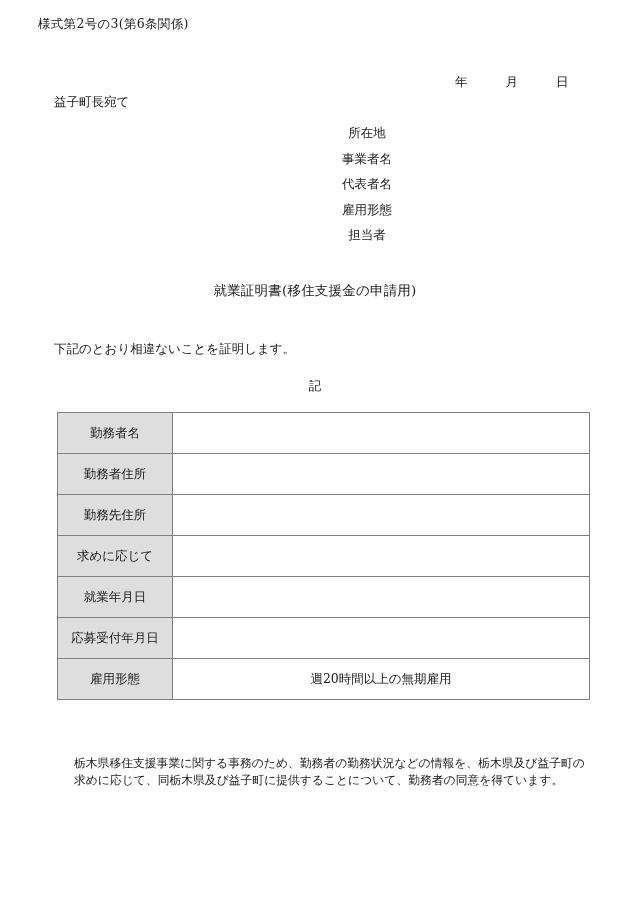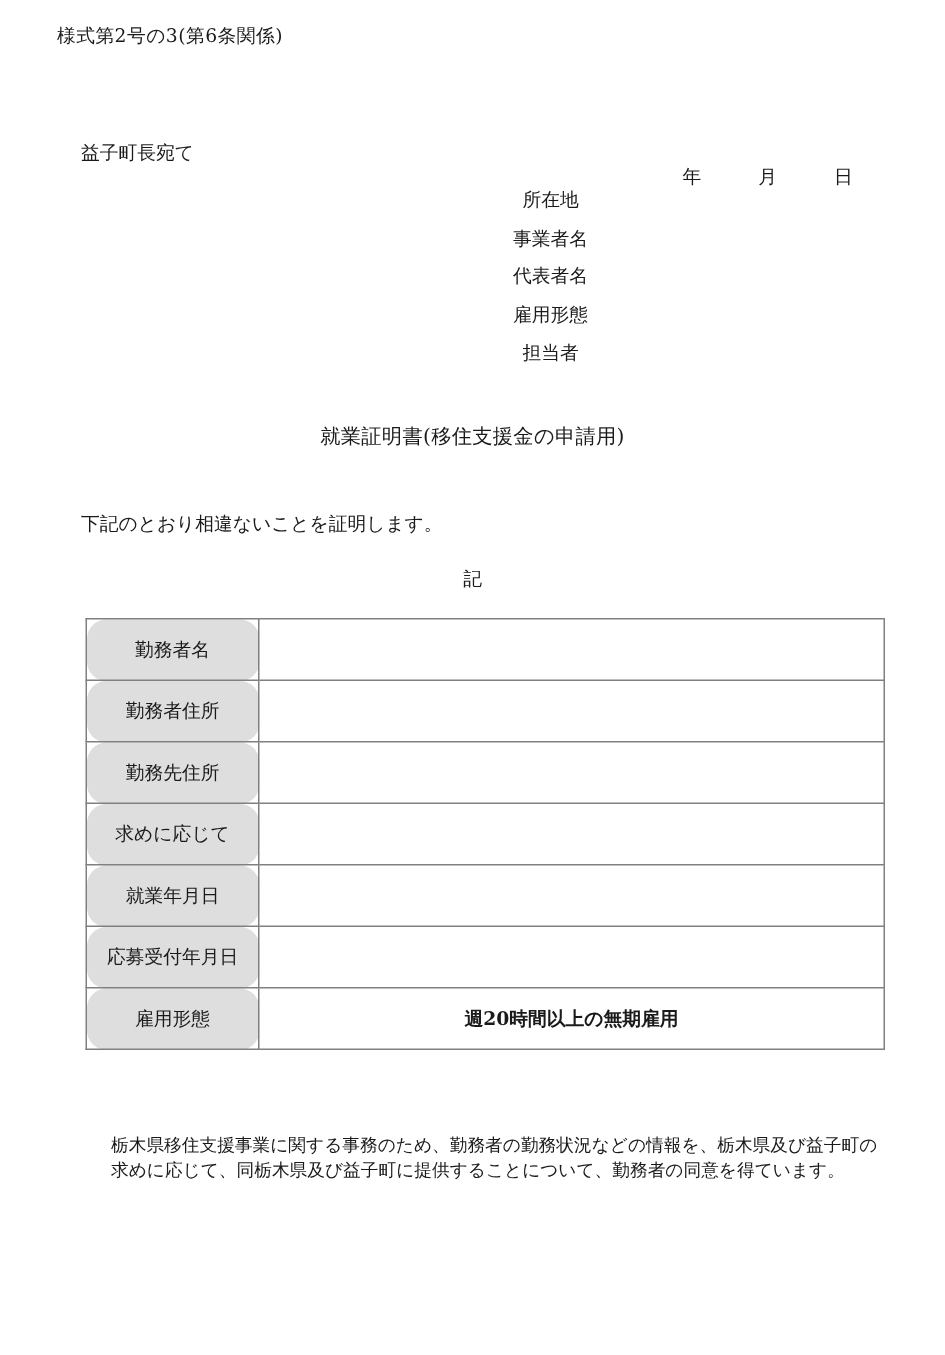--- a/index.html
+++ b/index.html
@@ -34,21 +34,20 @@
     white-space: nowrap;
   }
 
   
   .date-line {
     position: absolute;
     left: 455px;
     top: 74px;
     font-size: 12.5px;
     white-space: nowrap;
-    margin-top: 36px;
   }
   .date-line .seg { display: inline-block; }
   .date-line .gap-a { display: inline-block; width: 30px; }
   .date-line .gap-b { display: inline-block; width: 30px; }
 
   
   .addressee {
     position: absolute;
     left: 54px;
     top: 94px;
@@ -116,28 +115,26 @@
     height: 40px;
     font-size: 12.5px;
     padding: 0 4px;
     vertical-align: middle;
   }
   .form-table td.label {
     width: 106px;
     background: #dedede;
     text-align: center;
     white-space: nowrap;
-    border-radius: 13px;
   }
   .form-table td.value {
     width: 408px;
     background: #ffffff;
     text-align: center;
     white-space: nowrap;
-    font-weight: bold;
   }
 
   
   .footnote {
     position: absolute;
     left: 54px;
     top: 755px;
     width: 536px;
     font-size: 11.8px;
     line-height: 17px;

